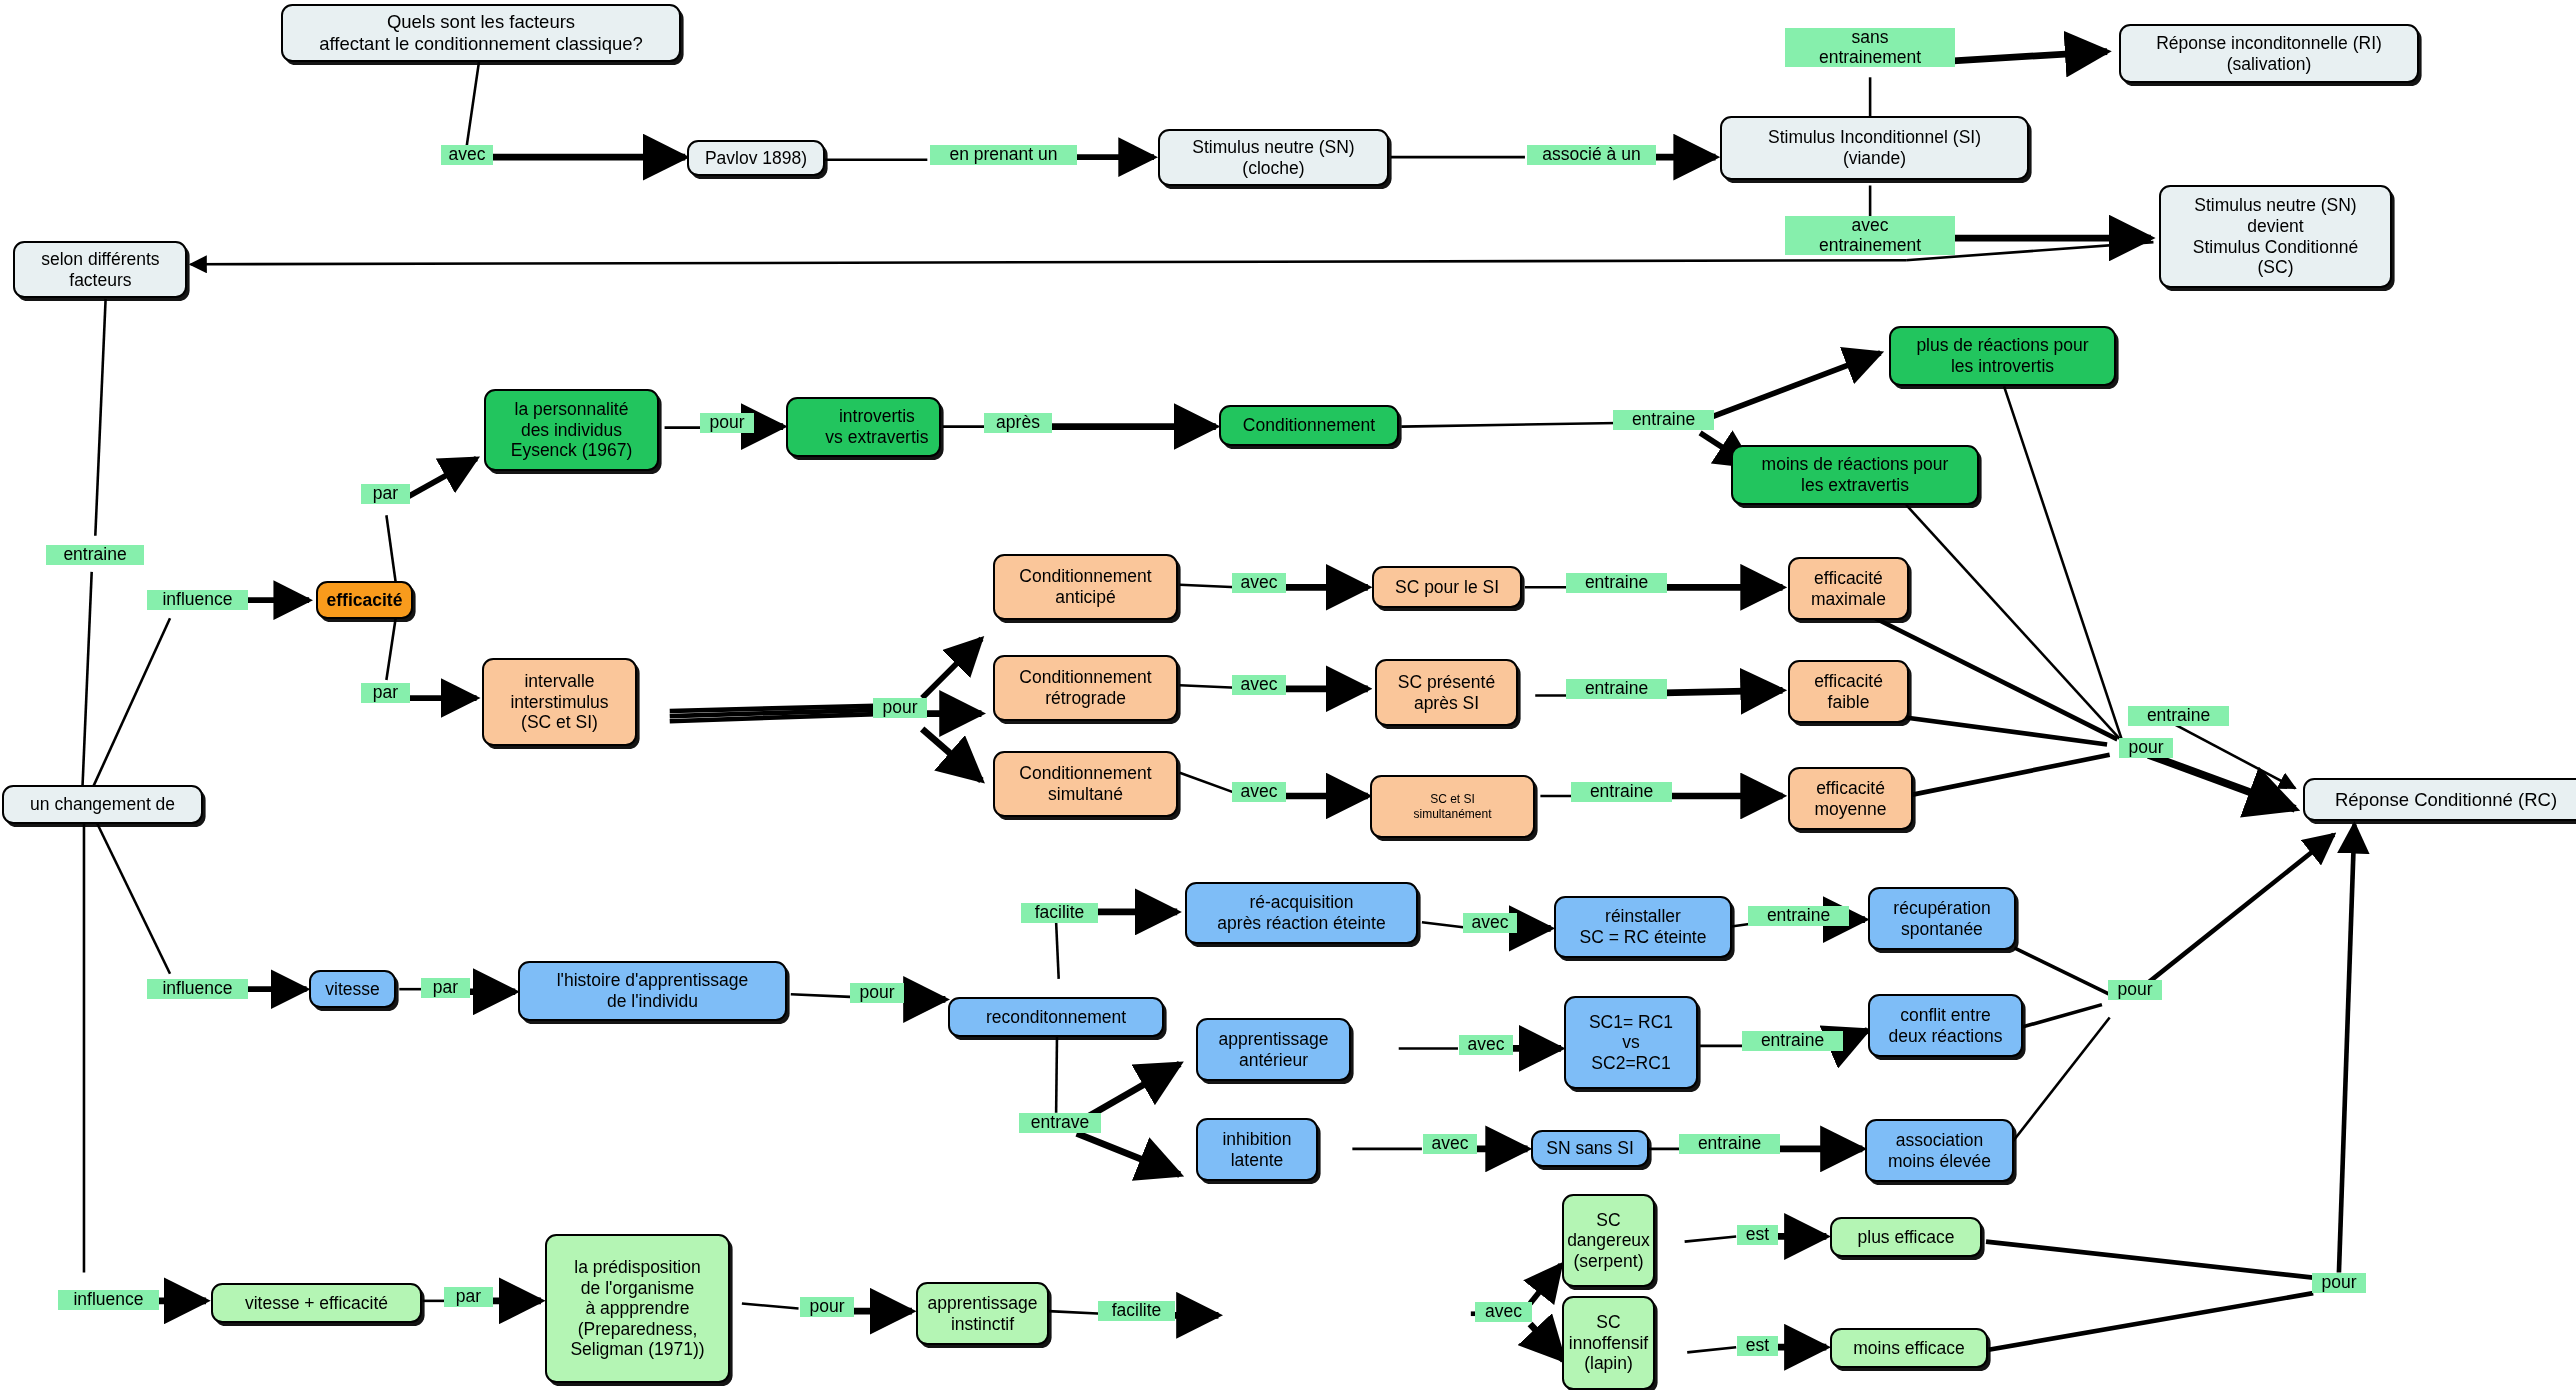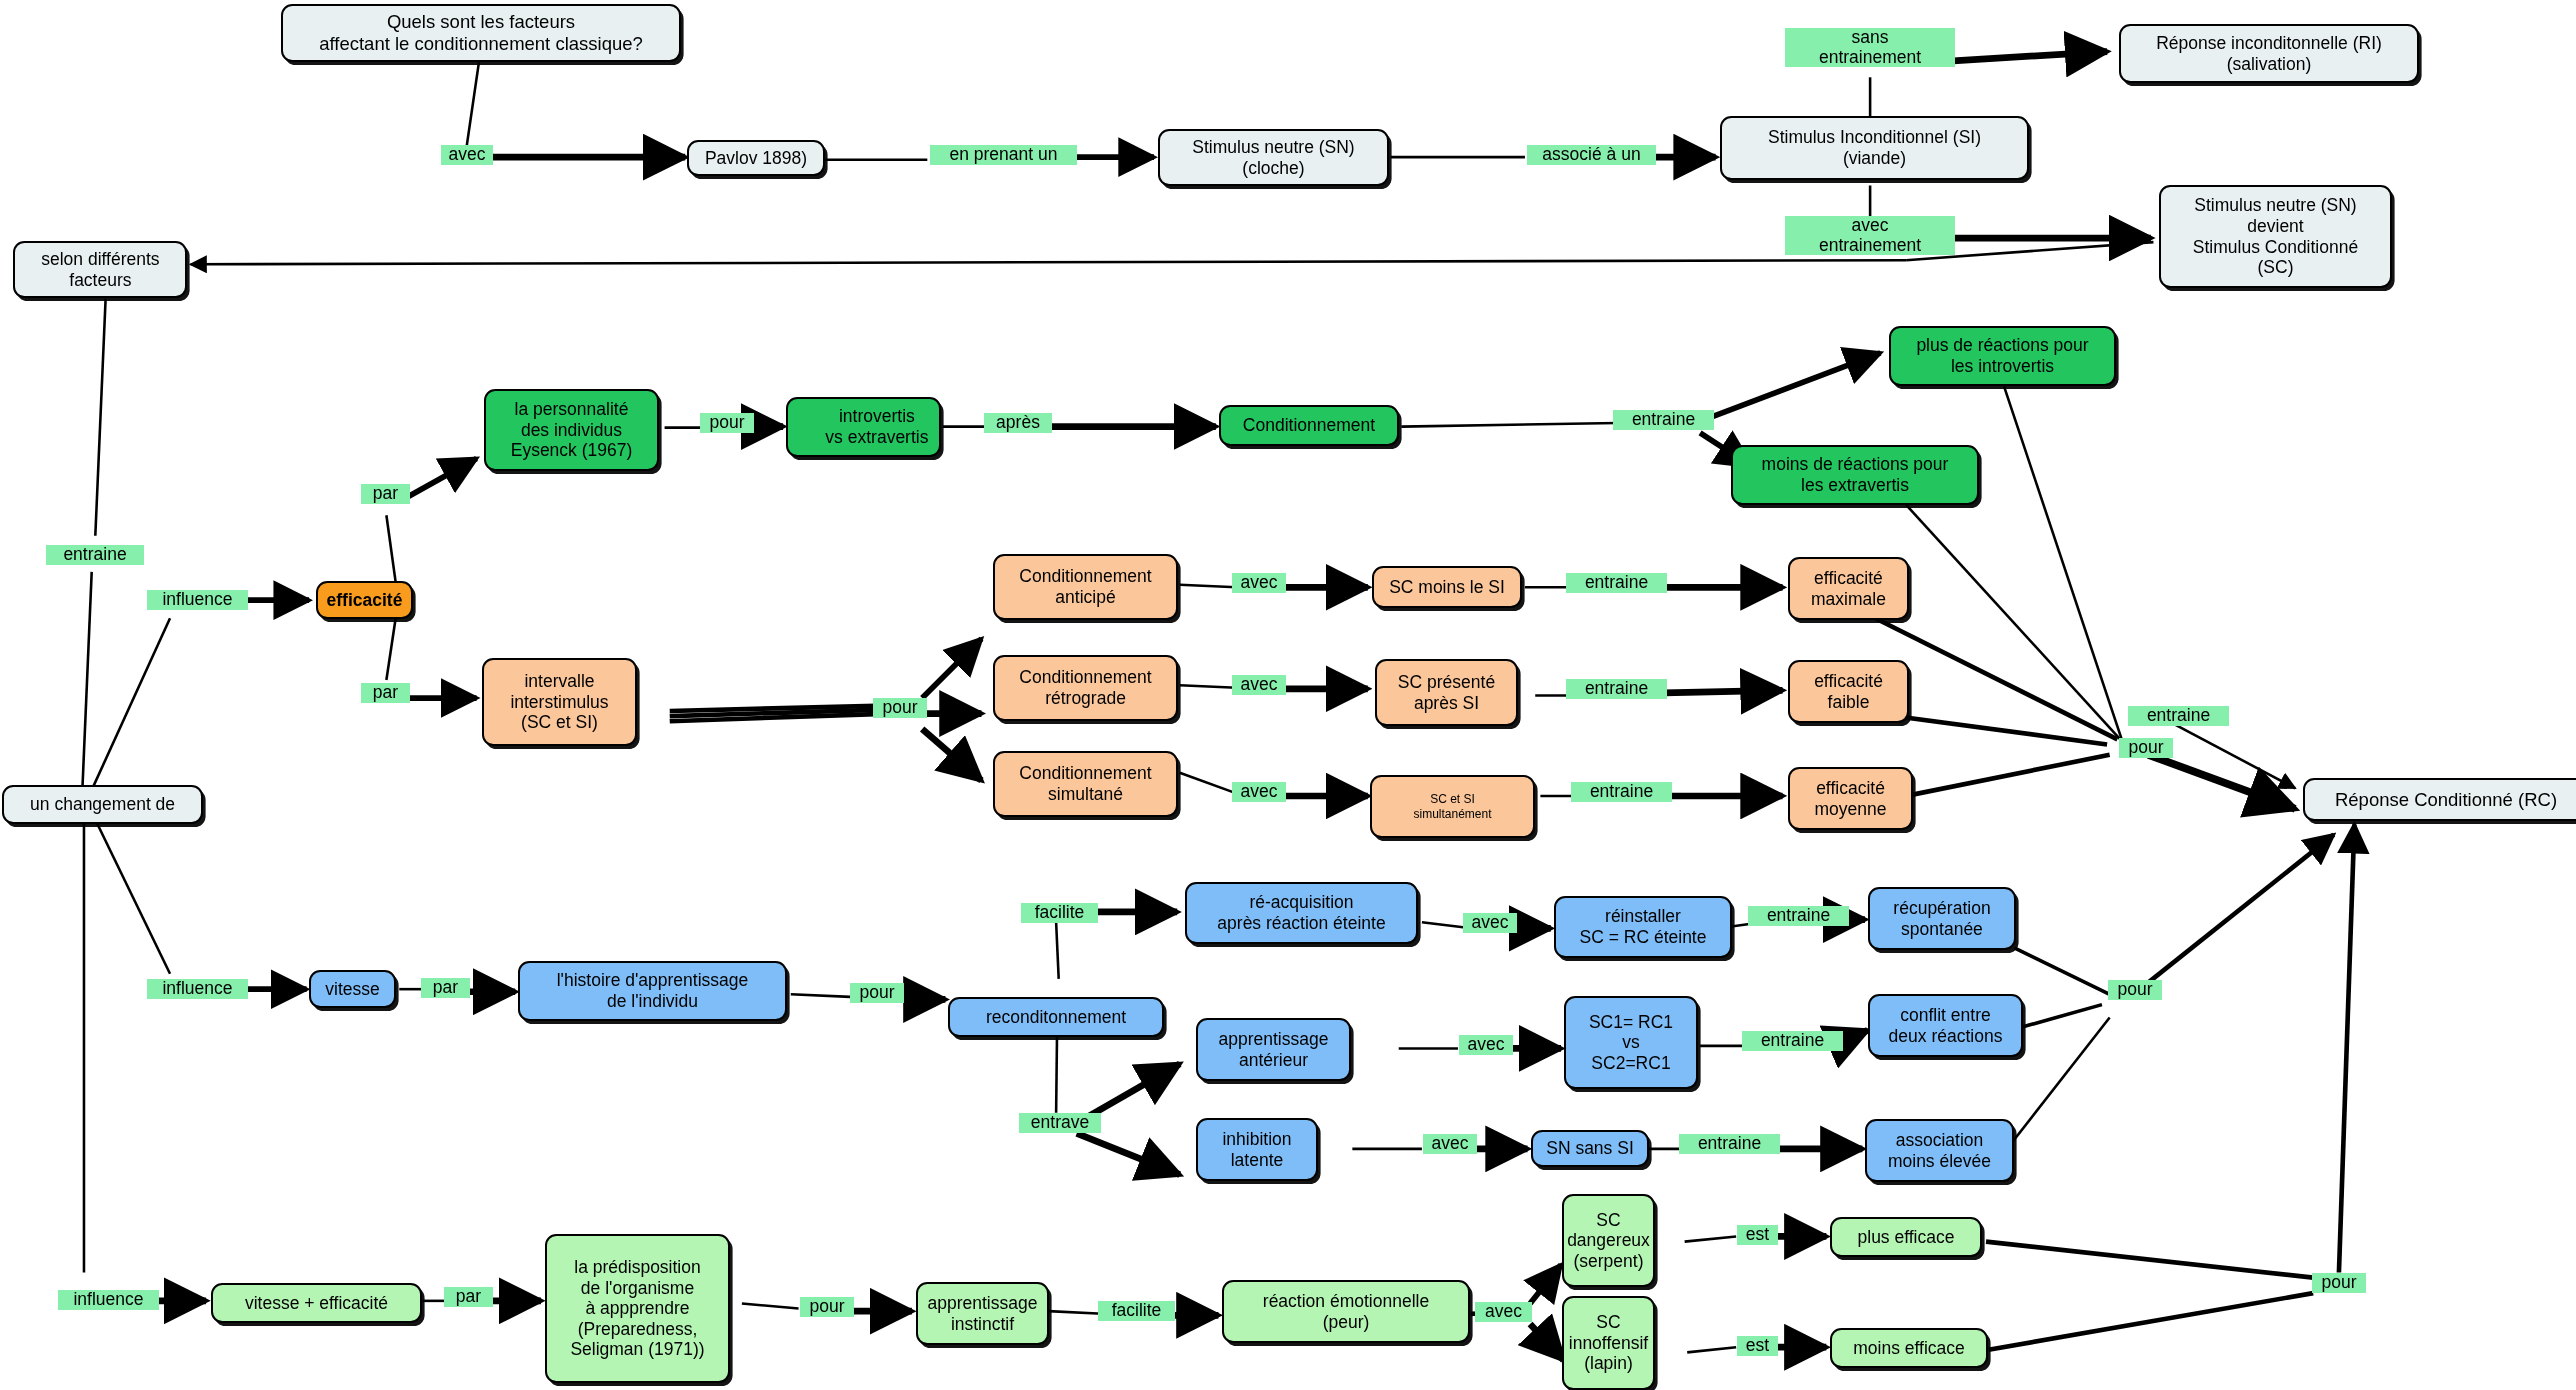--- a/index.html
+++ b/index.html
@@ -264,21 +264,21 @@
 
   <div class="node n-peach" style="left:993px; top:554px; width:185px; height:66px; font-size:17.5px;">Conditionnement
 anticipé</div>
 
   <div class="node n-peach" style="left:993px; top:655px; width:185px; height:66px; font-size:17.5px;">Conditionnement
 rétrograde</div>
 
   <div class="node n-peach" style="left:993px; top:751px; width:185px; height:66px; font-size:17.5px;">Conditionnement
 simultané</div>
 
-  <div class="node n-peach" style="left:1372px; top:566px; width:150px; height:42px; font-size:17.5px;">SC moins le SI</div>
+  <div class="node n-peach" style="left:1372px; top:566px; width:150px; height:42px; font-size:17.5px;">SC pour le SI</div>
 
   <div class="node n-peach" style="left:1375px; top:659px; width:143px; height:67px; font-size:17.5px;">SC présenté
 après SI</div>
 
   <div class="node n-peach" style="left:1370px; top:767px; width:165px; height:63px; font-size:12px;margin-top:8px;">SC et SI
 simultanément</div>
 
   <div class="node n-peach" style="left:1788px; top:557px; width:121px; height:63px; font-size:17.5px;">efficacité
 maximale</div>
 
@@ -326,22 +326,20 @@
 
   <div class="node n-green" style="left:545px; top:1234px; width:185px; height:149px; font-size:17.5px;">la prédisposition
 de l'organisme
 à appprendre
 (Preparedness,
 Seligman (1971))</div>
 
   <div class="node n-green" style="left:916px; top:1282px; width:133px; height:63px; font-size:17.5px;">apprentissage
 instinctif</div>
 
-  <div class="node n-green" style="left:1222px; top:1280px; width:248px; height:63px; font-size:17.5px;">réaction émotionnelle
-(peur)</div>
 
   <div class="node n-green" style="left:1562px; top:1194px; width:93px; height:93px; font-size:17.5px;">SC
 dangereux
 (serpent)</div>
 
   <div class="node n-green" style="left:1562px; top:1296px; width:93px; height:94px; font-size:17.5px;">SC
 innoffensif
 (lapin)</div>
 
   <div class="node n-green" style="left:1830px; top:1217px; width:152px; height:40px; font-size:17.5px;">plus efficace</div>

